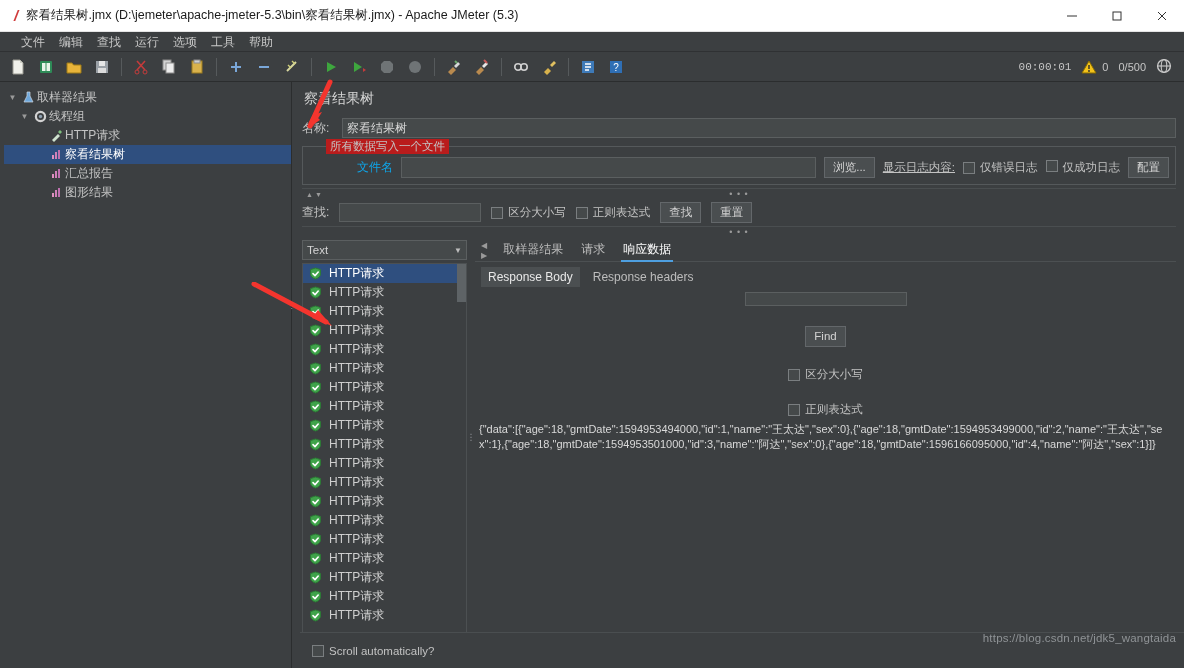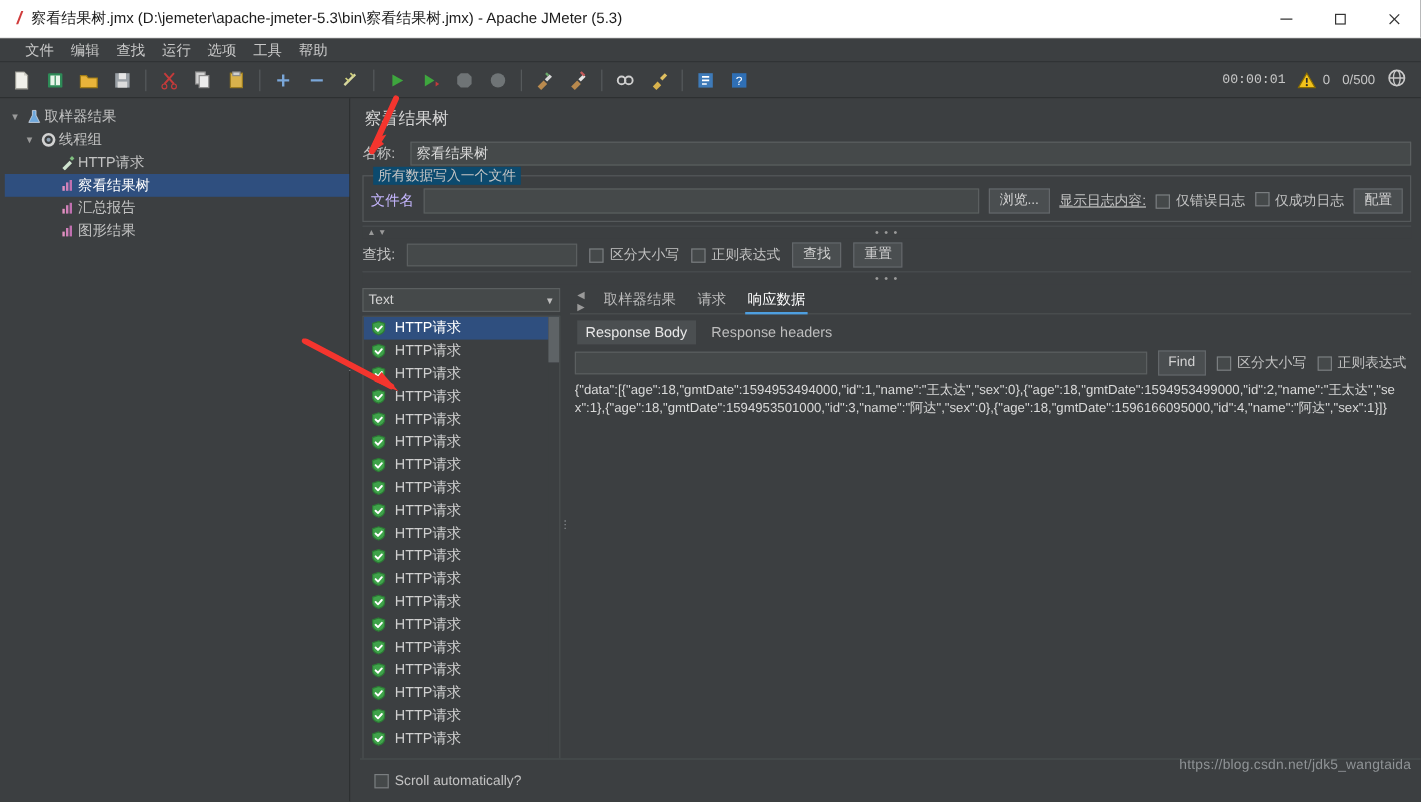--- a/index.html
+++ b/index.html
@@ -80,21 +80,21 @@
   .finput {
     flex: 1; height: 20px; background: #45494a; border: 1px solid #5b5f60;
     color: #d8d8d8; font-size: 12px; padding: 0 4px; line-height: 18px;
   }
 
   .group {
     border: 1px solid #55595b; margin: 8px 0 2px 0; padding: 8px 6px 6px 6px;
     position: relative;
   }
   .group > .legend {
-    position: absolute; top: -8px; left: 8px; background: #0c4a6e;
+    position: absolute; top: -8px; left: 23px; background: #b91c1c;
     padding: 0 4px; font-size: 11.5px; color: #c3c3c3;
   }
   .btn {
     background: #4a4e50; border: 1px solid #63676a; color: #d2d2d2;
     font-size: 11.5px; padding: 2px 8px; height: 21px; line-height: 15px;
   }
   .cbx {
     width: 12px; height: 12px; border: 1px solid #7a7e80; background: #45494a;
     display: inline-block; vertical-align: middle;
   }
@@ -159,21 +159,21 @@
   .tab.active::after {
     content: ""; position: absolute; left: 0; right: 0; bottom: -1px;
     height: 2px; background: #4e9fe0;
   }
   .tabs-sub { display: flex; gap: 6px; padding: 5px 0 0 6px; }
   .subtab {
     font-size: 12px; color: #bdbdbd; padding: 3px 7px;
   }
   .subtab.active { background: #4b4f51; color: #e8e8e8; }
 
-  .find-row { display: flex; align-items: center; gap: 9px; padding: 5px 4px 3px 4px; }
+  .find-row { display: flex; align-items: center; gap: 20px; padding: 5px 4px 3px 4px; flex-direction: column; }
   .find-inp {
     flex: 1; height: 19px; background: #45494a; border: 1px solid #5b5f60;
     color: #d8d8d8; font-size: 11.5px; padding: 0 3px;
   }
   .resp-body {
     flex: 1; margin: 2px 4px 0 4px; color: #d9d9d9;
     font-size: 11px; line-height: 15px; word-break: break-all;
     font-family: "Liberation Sans", "DejaVu Sans", sans-serif;
     overflow: hidden;
   }
@@ -460,21 +460,21 @@
 
       <div class="frow">
         <span class="flabel">名称:</span>
         <input class="finput" value="察看结果树" style="">
       </div>
 
 
       <div class="group">
         <span class="legend">所有数据写入一个文件</span>
         <div style="display:flex;align-items:center;gap:8px;margin-top:2px;">
-          <span style="font-size:12px;color:#c4b5fd;">文件名</span>
+          <span style="font-size:12px;color:#0ea5e9;margin-left:48px;">文件名</span>
           <input class="finput" style="flex: 1 1 0%; height: 21px;" value="">
           <button class="btn">浏览...</button>
           <span style="font-size:11.5px;color:#c3c3c3;text-decoration:underline;">显示日志内容:</span>
           <span style="display:flex;align-items:center;">
             <span class="cbx"></span>
             <span class="cbl">仅错误日志</span>
           </span>
           <span style="display:flex;align-items:flex-start;">
             <span class="cbx"></span>
             <span class="cbl">仅成功日志</span>

